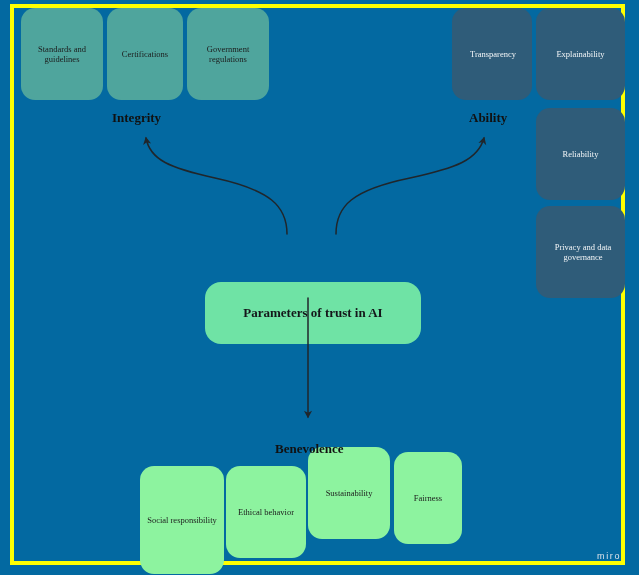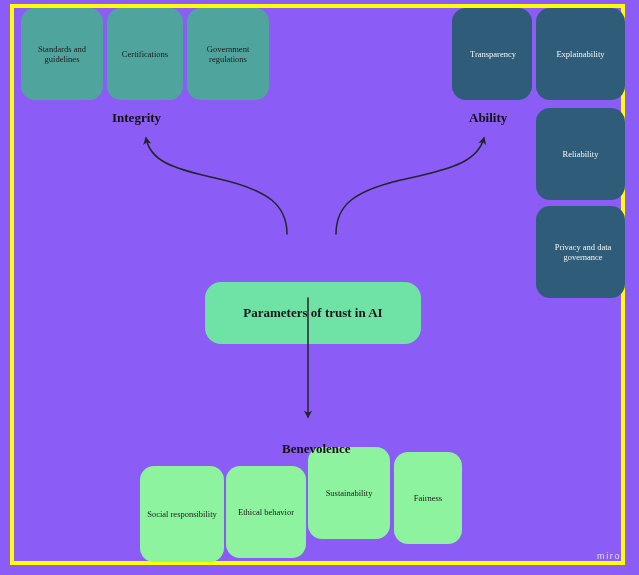--- a/index.html
+++ b/index.html
@@ -12,21 +12,21 @@
     height: 575px;
     overflow: hidden;
     font-family: "Liberation Serif", "DejaVu Serif", serif;
     position: relative;
   }
   #board {
     position: absolute;
     left: 0; top: 0;
     width: 639px;
     height: 575px;
-    background: #8b5cf6;
+    background: #0369a1;
   }
   
   #frame {
     position: absolute;
     left: 10px;
     top: 4px;
     width: 615px;
     height: 561px;
     border: 4px solid #ffff00;
     box-sizing: border-box;
@@ -128,21 +128,21 @@
   <div class="card card-navy" style="left:536px; top:8px; width:89px; height:92px;">
     <span class="lbl">Explainability</span>
   </div>
   <div class="card card-navy" style="left:536px; top:108px; width:89px; height:92px;">
     <span class="lbl">Reliability</span>
   </div>
   <div class="card card-navy" style="left:536px; top:206px; width:89px; height:92px;padding-left:11px;">
     <span class="lbl">Privacy and data governance</span>
   </div>
 
-  <div class="card card-green" style="left:140px; top:466px; width:84px; height:96px;">
+  <div class="card card-green" style="left:140px; top:466px; width:84px; height:108px;">
     <span class="lbl">Social responsibility</span>
   </div>
   <div class="card card-green" style="left:226px; top:466px; width:80px; height:92px;">
     <span class="lbl">Ethical behavior</span>
   </div>
   <div class="card card-green" style="left:308px; top:447px; width:82px; height:92px;">
     <span class="lbl">Sustainability</span>
   </div>
   <div class="card card-green" style="left:394px; top:452px; width:68px; height:92px;align-items:center;">
     <span class="lbl">Fairness</span>
@@ -151,21 +151,21 @@
   <div id="central" style="left:205px; top:234px; width:216px; height:62px;">
     <span>Parameters of trust in AI</span>
   </div>
 
   <div class="grouplabel" style="left:112px; top:110px;">
     <span>Integrity</span>
   </div>
   <div class="grouplabel" style="left:469px; top:110px;">
     <span>Ability</span>
   </div>
-  <div class="grouplabel" style="left:275px; top:441px;margin-left:7px;">
+  <div class="grouplabel" style="left:275px; top:441px;">
     <span>Benevolence</span>
   </div>
 
   <svg id="arrows" viewBox="0 0 639 575" xmlns="http://www.w3.org/2000/svg">
     <defs>
       <marker id="ah" markerWidth="7" markerHeight="7" refX="4.6" refY="3" orient="auto" markerUnits="strokeWidth">
         <path d="M0.4,0.3 L5.4,3 L0.4,5.7 L1.8,3 Z" fill="#20262b"></path>
       </marker>
     </defs>
 

